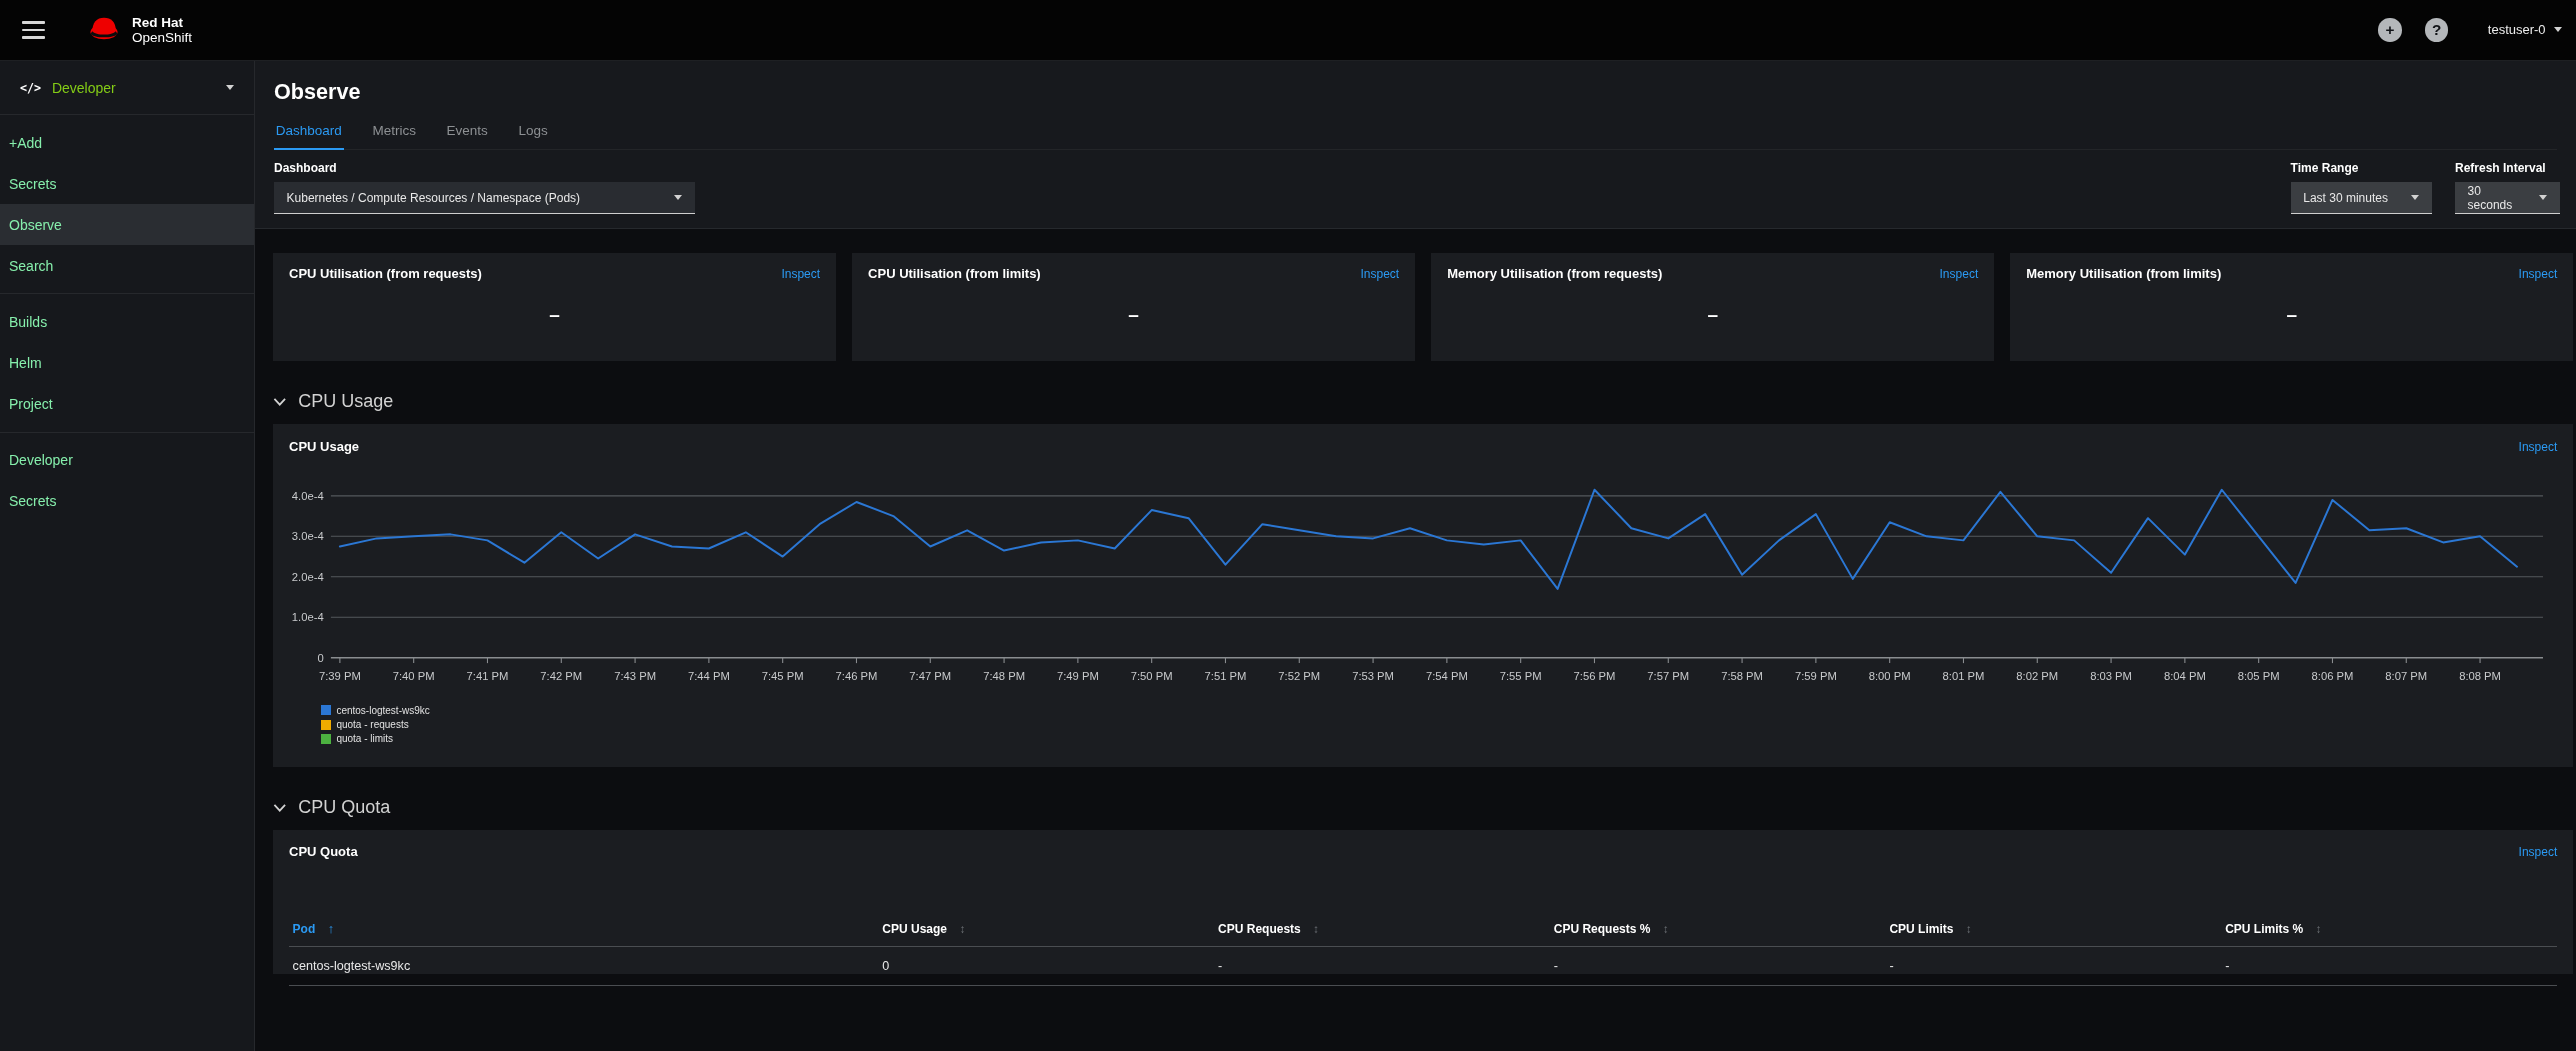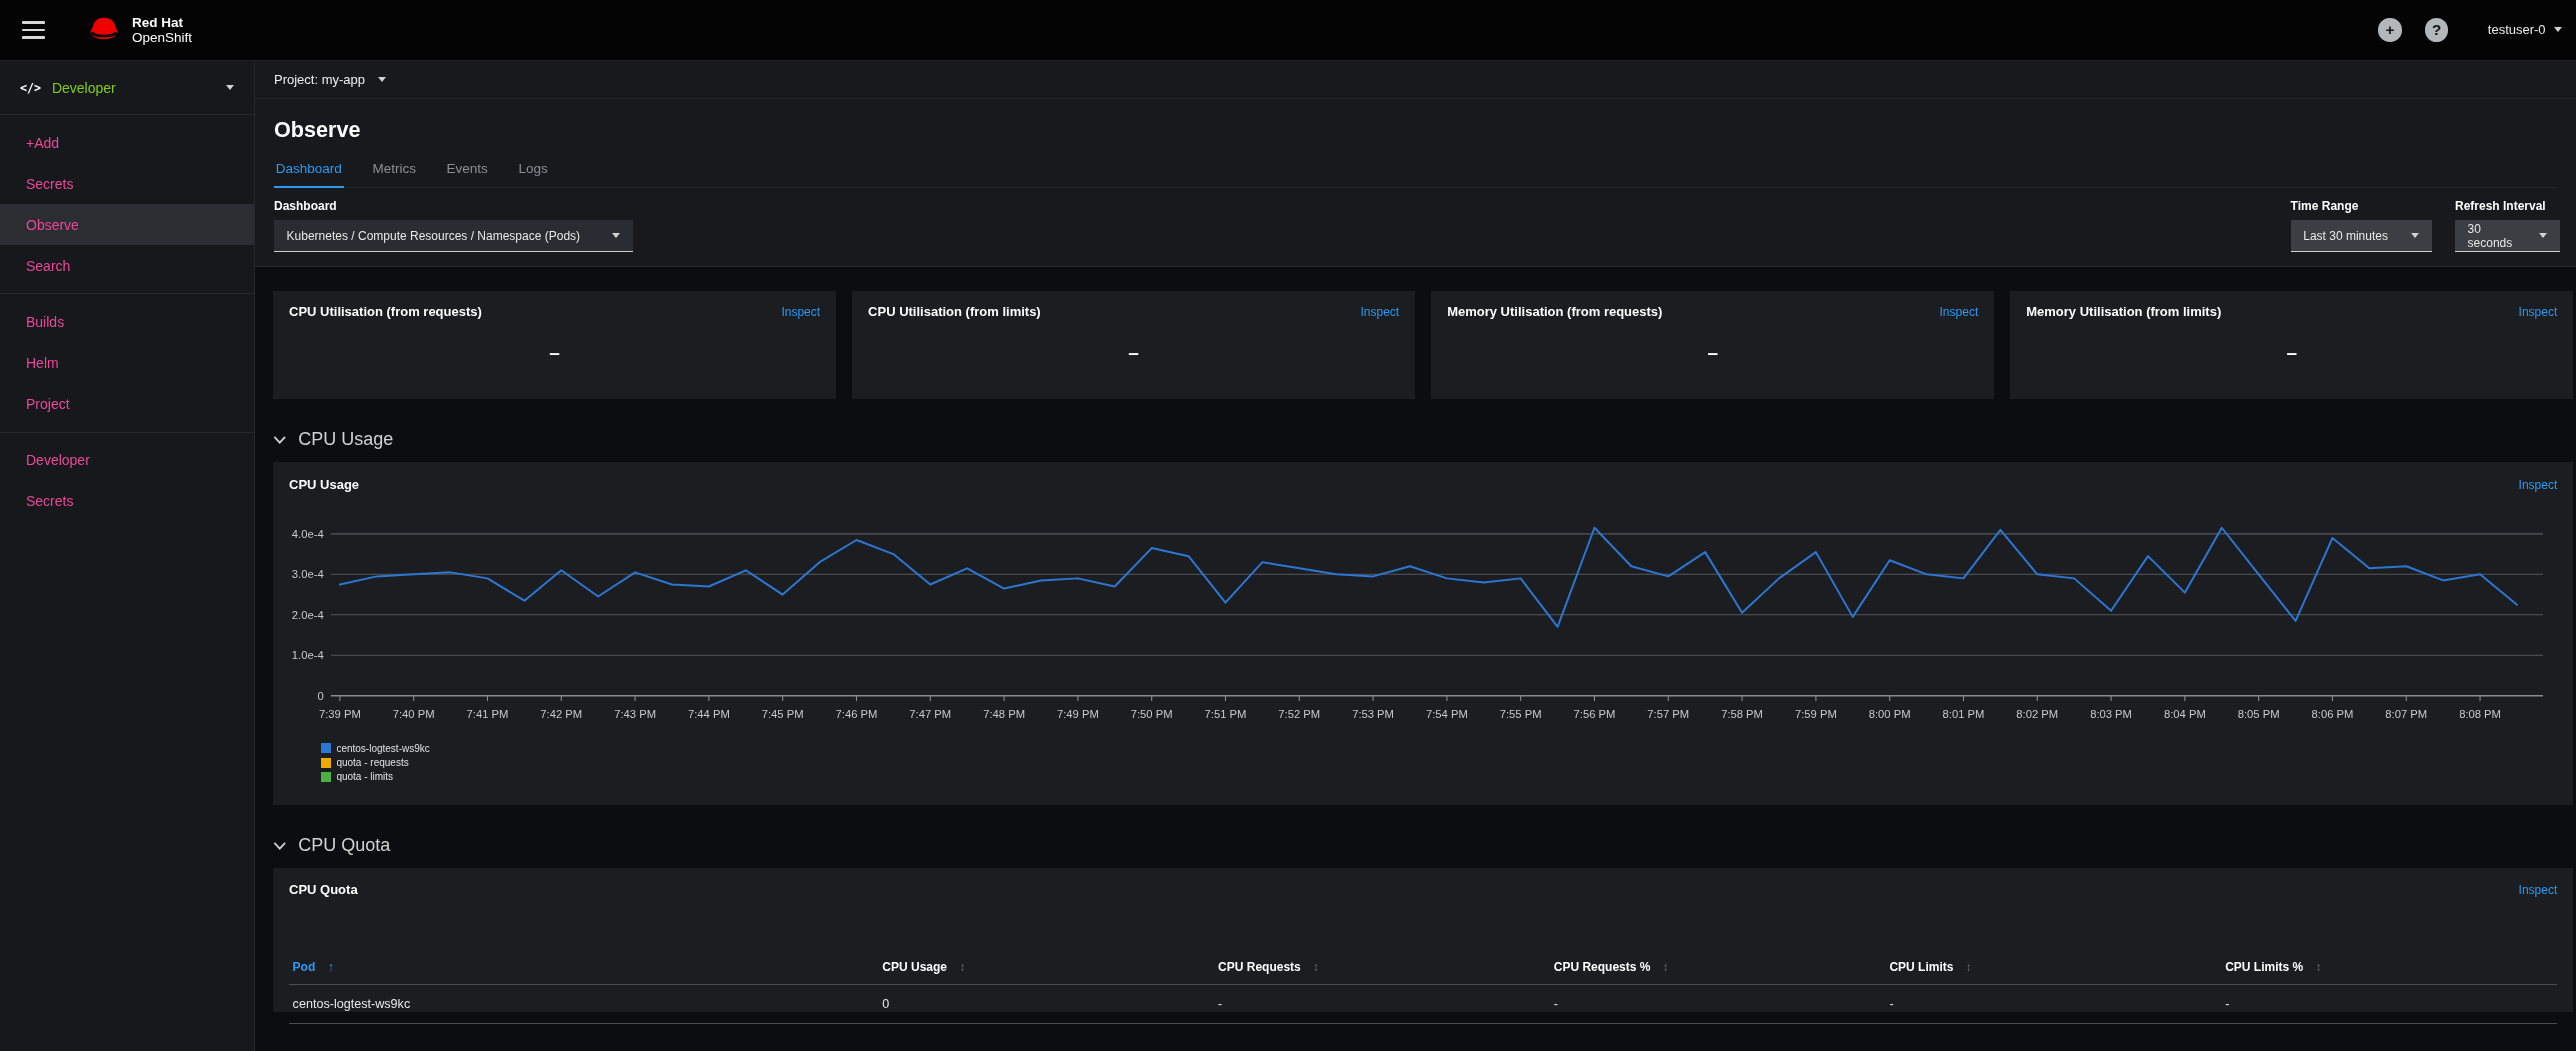--- a/index.html
+++ b/index.html
@@ -25,22 +25,22 @@
   
   .sidebar { position:absolute; top:61px; left:0; width:255px; height:990px;
     background:#16181c; border-right:0.9px solid #26282c; }
   .perspective { height:54px; display:flex; align-items:center; padding:0 20px; gap:10.8px;
     border-bottom:0.9px solid #26282c; cursor:pointer; }
   .code-glyph { color:#fff; font-family:"DejaVu Sans Mono", monospace; font-weight:bold; font-size:11.7px; }
   .persp-label { color:#84cc16; font-size:14px; }
   .persp-caret { margin-left:auto; }
   .nav-group { padding:7.2px 0; }
   .nav-group + .nav-group { border-top:0.9px solid #26282c; }
-  .nav-item { height:41px; display:flex; align-items:center; padding-left:26px;
-    color:#ec4899; font-size:14px; cursor:pointer; }
+  .nav-item { height:41px; display:flex; align-items:center; padding-left:9px;
+    color:#86efac; font-size:14px; cursor:pointer; }
   .nav-item.active { background:#2a2d32; }
 
   
   .content { position:absolute; top:61px; left:255px; width:2321px; height:990px; display:flex; flex-direction:column; }
   .context-bar { height:38px; background:#17191d; border-bottom:0.9px solid #26292d;
     display:flex; align-items:center; padding-left:19px; }
   .project-picker { display:flex; align-items:center; gap:12.6px; color:#f0f0f0; font-size:13px; cursor:pointer; }
 
   .page-head { background:#17191d; padding:18px 19px 0 19px; }
   .page-title { color:#fff; font-size:21.6px; font-weight:bold; }
@@ -146,41 +146,35 @@
         </div>
         <div class="nav-group">
           <div class="nav-item">Developer</div>
           <div class="nav-item">Secrets</div>
         </div>
       </div>
   </div>
 
   <div class="content">
 
-    <div class="context-bar">
-      <div class="project-picker">
-        <span>Project: my-app</span>
-        <span class="caret-down"></span>
-      </div>
-    </div>
 
     <div class="page-head">
       <div class="page-title">Observe</div>
       <div class="tabs" id="tabs-row">
           <div class="tab active">Dashboard</div>
           <div class="tab">Metrics</div>
           <div class="tab">Events</div>
           <div class="tab">Logs</div>
         </div>
     </div>
 
     <div class="filter-bar">
       <div>
         <div class="field-label">Dashboard</div>
-        <div class="select" style="width:359px">
+        <div class="select" style="width:421px">
           <span>Kubernetes / Compute Resources / Namespace (Pods)</span>
           <span class="caret-down"></span>
         </div>
       </div>
       <div class="filter-right">
         <div>
           <div class="field-label">Time Range</div>
           <div class="select light" style="width:141px">
             <span>Last 30 minutes</span>
             <span class="caret-down"></span>

